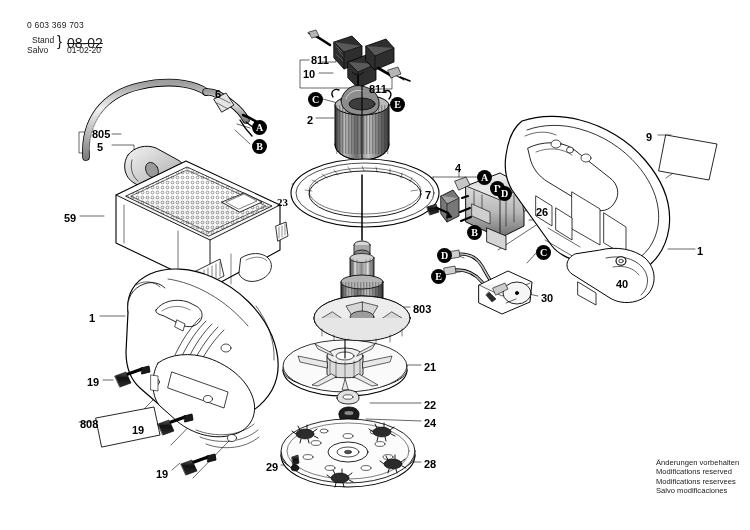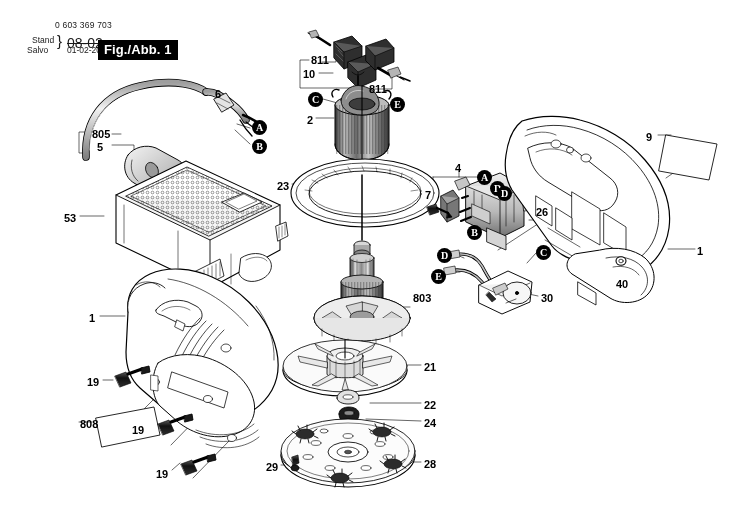--- a/index.html
+++ b/index.html
@@ -21,21 +21,20 @@
     width: 750px; height: 530px;
   }
   
   .hdr-partno {
     position: absolute;
     left: 27px; top: 20px;
     font-size: 8.5px;
     color: #1a1a1a;
     letter-spacing: 0.2px;
     white-space: nowrap;
-    margin-left: 28px;
   }
   .hdr-stand {
     position: absolute;
     left: 32px; top: 35px;
     font-size: 8.5px;
     color: #1a1a1a;
     white-space: nowrap;
   }
   .hdr-issue {
     position: absolute;
@@ -693,33 +692,32 @@
 
     </g>
   </svg>
 
   <div class="hdr-partno">0 603 369 703</div>
   <div class="hdr-stand">Stand</div>
   <div class="hdr-issue">Salvo</div>
   <div class="hdr-brace">}</div>
   <div class="hdr-date-strike">08-02</div>
   <div class="hdr-date">01-02-20</div>
-  <div class="fig-box">Fig./Abb. 1</div>
 
   <div id="callout-layer">
       <div class="callout" style="left: 92px; top: 128px;">805</div>
       <div class="callout" style="left: 97px; top: 141px;">5</div>
       <div class="callout" style="left: 215px; top: 88px;">6</div>
-      <div class="callout" style="left: 64px; top: 212px;">53</div>
+      <div class="callout" style="left: 64px; top: 212px;">59</div>
       <div class="callout" style="left: 311px; top: 54px;">811</div>
       <div class="callout" style="left: 303px; top: 68px; text-align: center;">10</div>
       <div class="callout" style="left: 369px; top: 83px;">811</div>
       <div class="callout" style="left: 307px; top: 114px;">2</div>
-      <div class="callout" style="left: 277px; top: 180px;">23</div>
-      <div class="callout" style="left: 413px; top: 292px; text-align: center;">803</div>
+      <div class="callout" style="left: 277px; top: 196px; font-family: Liberation Serif, serif;">23</div>
+      <div class="callout" style="left: 413px; top: 303px; text-align: center;">803</div>
       <div class="callout" style="left: 424px; top: 361px;">21</div>
       <div class="callout" style="left: 424px; top: 399px;">22</div>
       <div class="callout" style="left: 424px; top: 417px;">24</div>
       <div class="callout" style="left: 424px; top: 458px;">28</div>
       <div class="callout" style="left: 266px; top: 461px;">29</div>
       <div class="callout" style="left: 455px; top: 162px;">4</div>
       <div class="callout" style="left: 425px; top: 189px;">7</div>
       <div class="callout" style="left: 536px; top: 206px;">26</div>
       <div class="callout" style="left: 541px; top: 292px;">30</div>
       <div class="callout" style="left: 646px; top: 131px;">9</div>
@@ -739,14 +737,20 @@
       <div class="circ" style="left: 390px; top: 97px;">E</div>
       <div class="circ" style="left: 477px; top: 170px;">A</div>
       <div class="circ" style="left: 490px; top: 181px;">D</div>
       <div class="circ" style="left: 467px; top: 225px;">B</div>
       <div class="circ" style="left: 437px; top: 248px;">D</div>
       <div class="circ" style="left: 431px; top: 269px;">E</div>
       <div class="circ" style="left: 536px; top: 245px;">C</div>
       <div class="circ" style="left: 497px; top: 186px;">D</div>
     </div>
 
+  <div class="footer">
+    <div>Änderungen vorbehalten</div>
+    <div>Modifications reserved</div>
+    <div>Modifications reservees</div>
+    <div>Salvo modificaciones</div>
+  </div>
 
 </div>
 
 </body></html>

